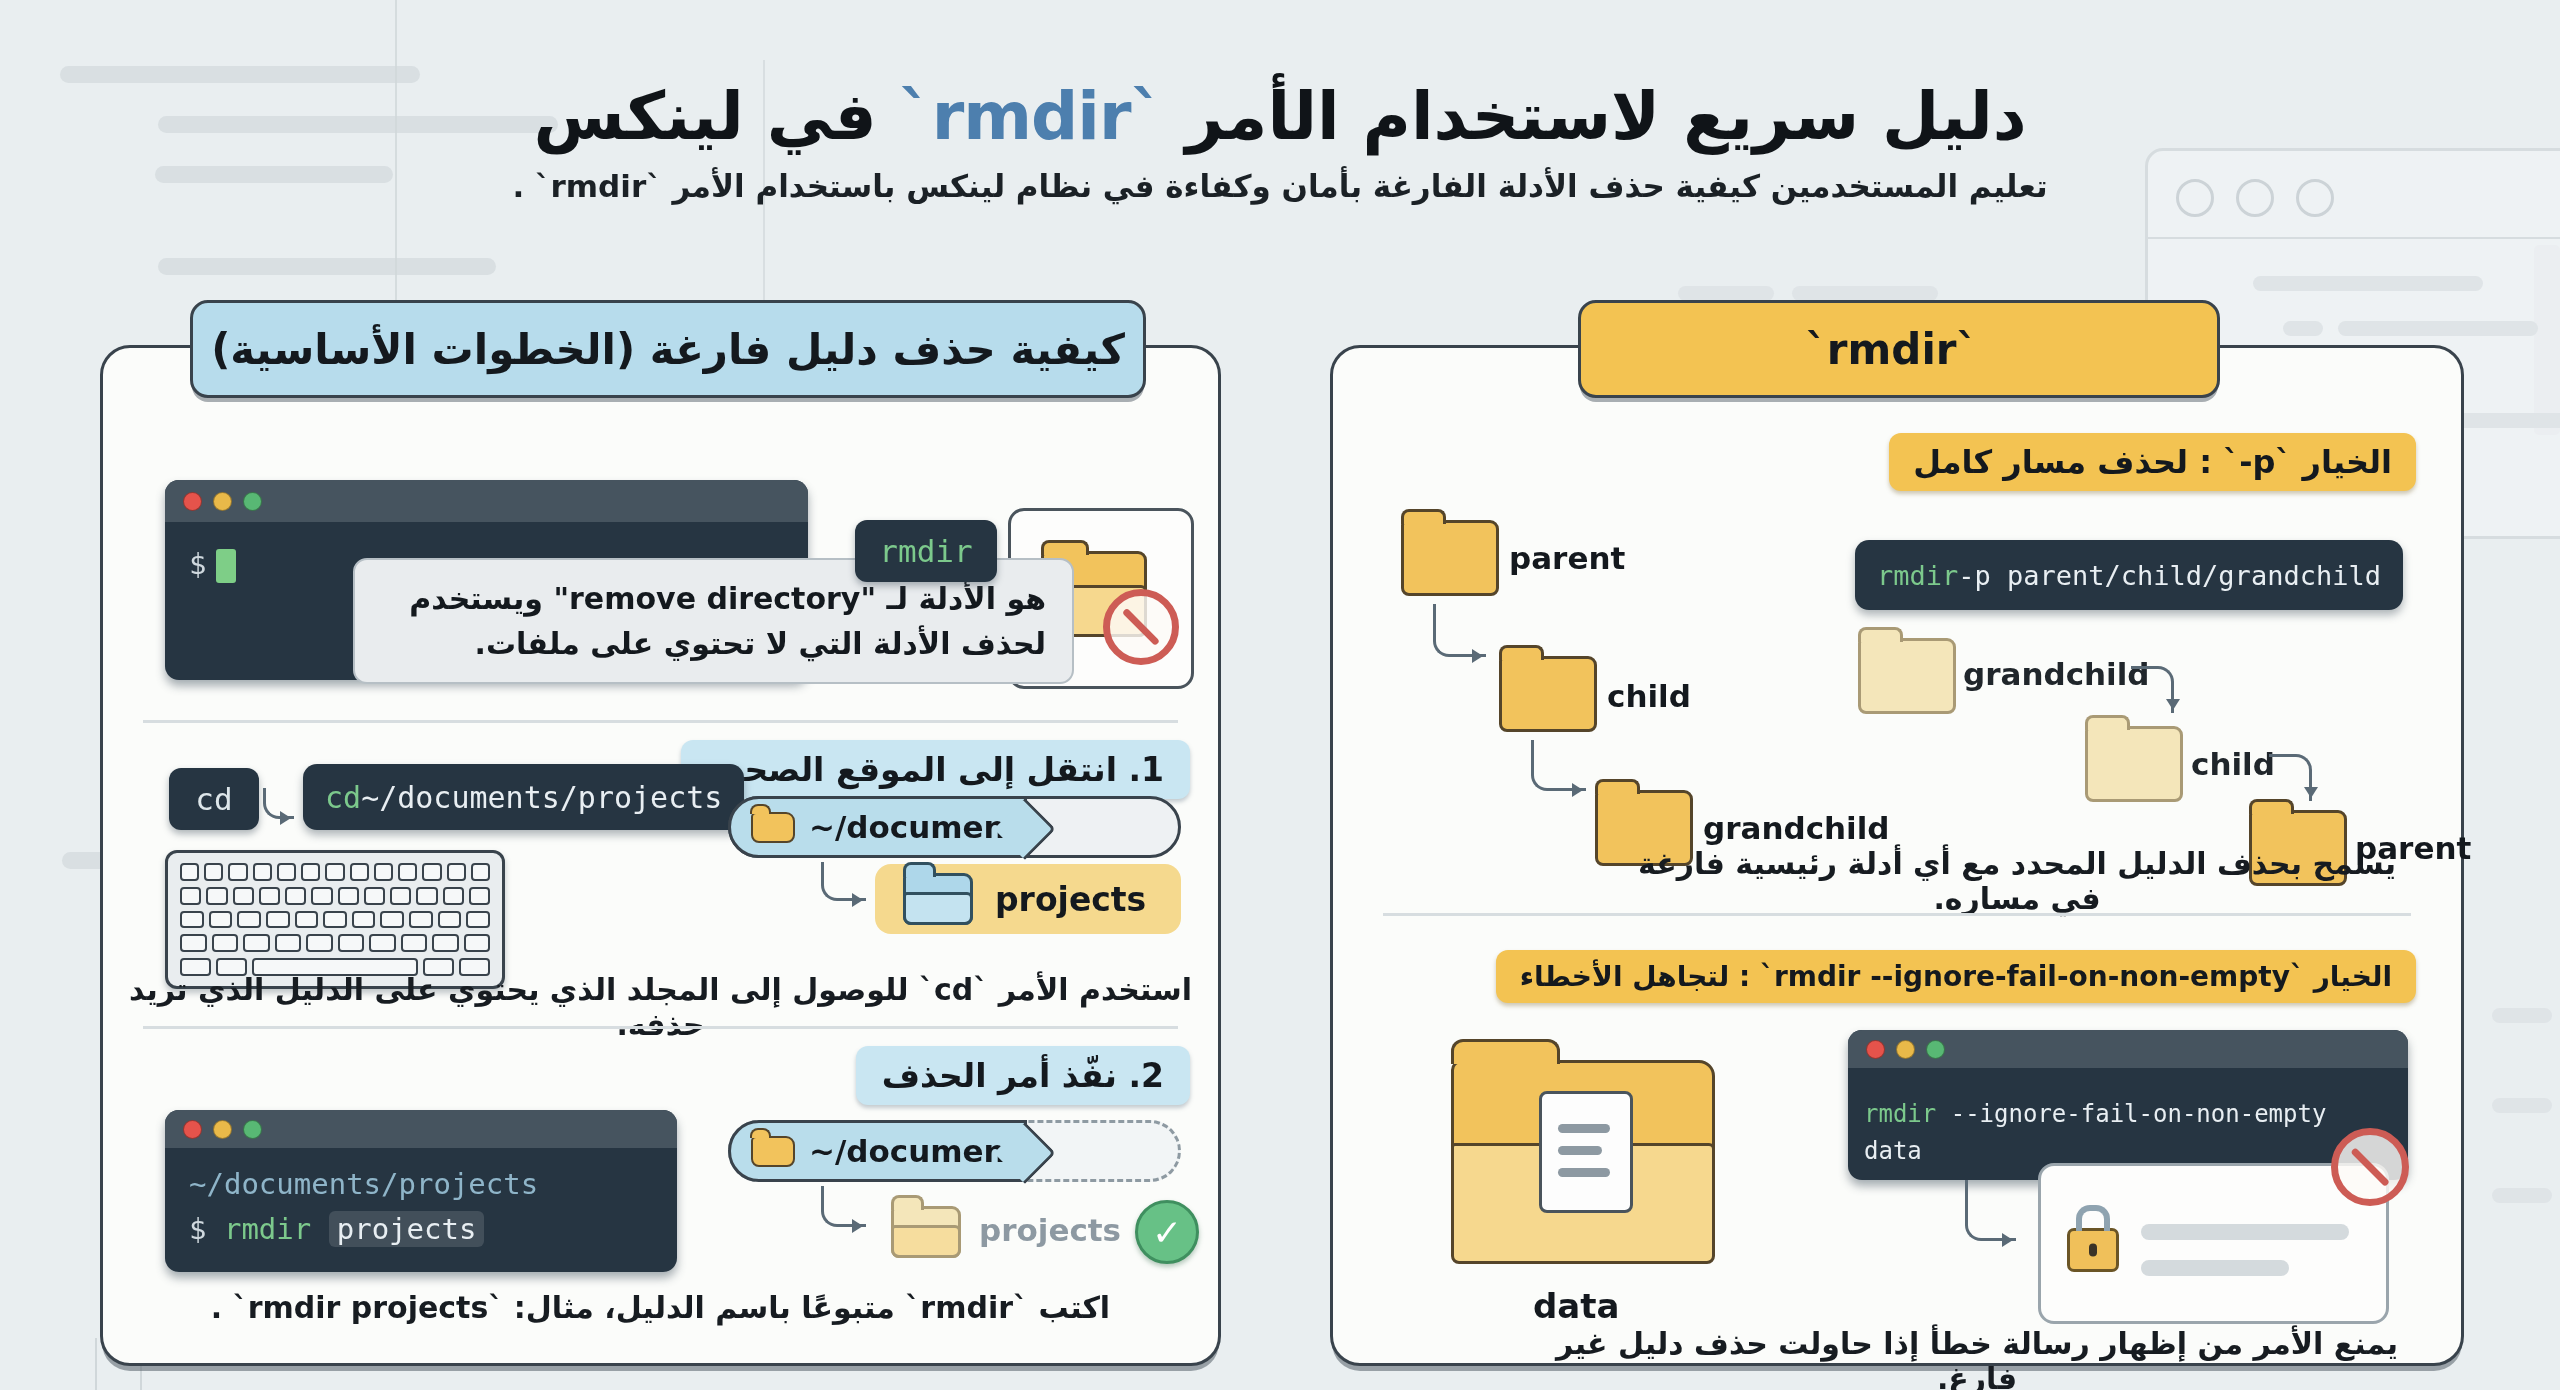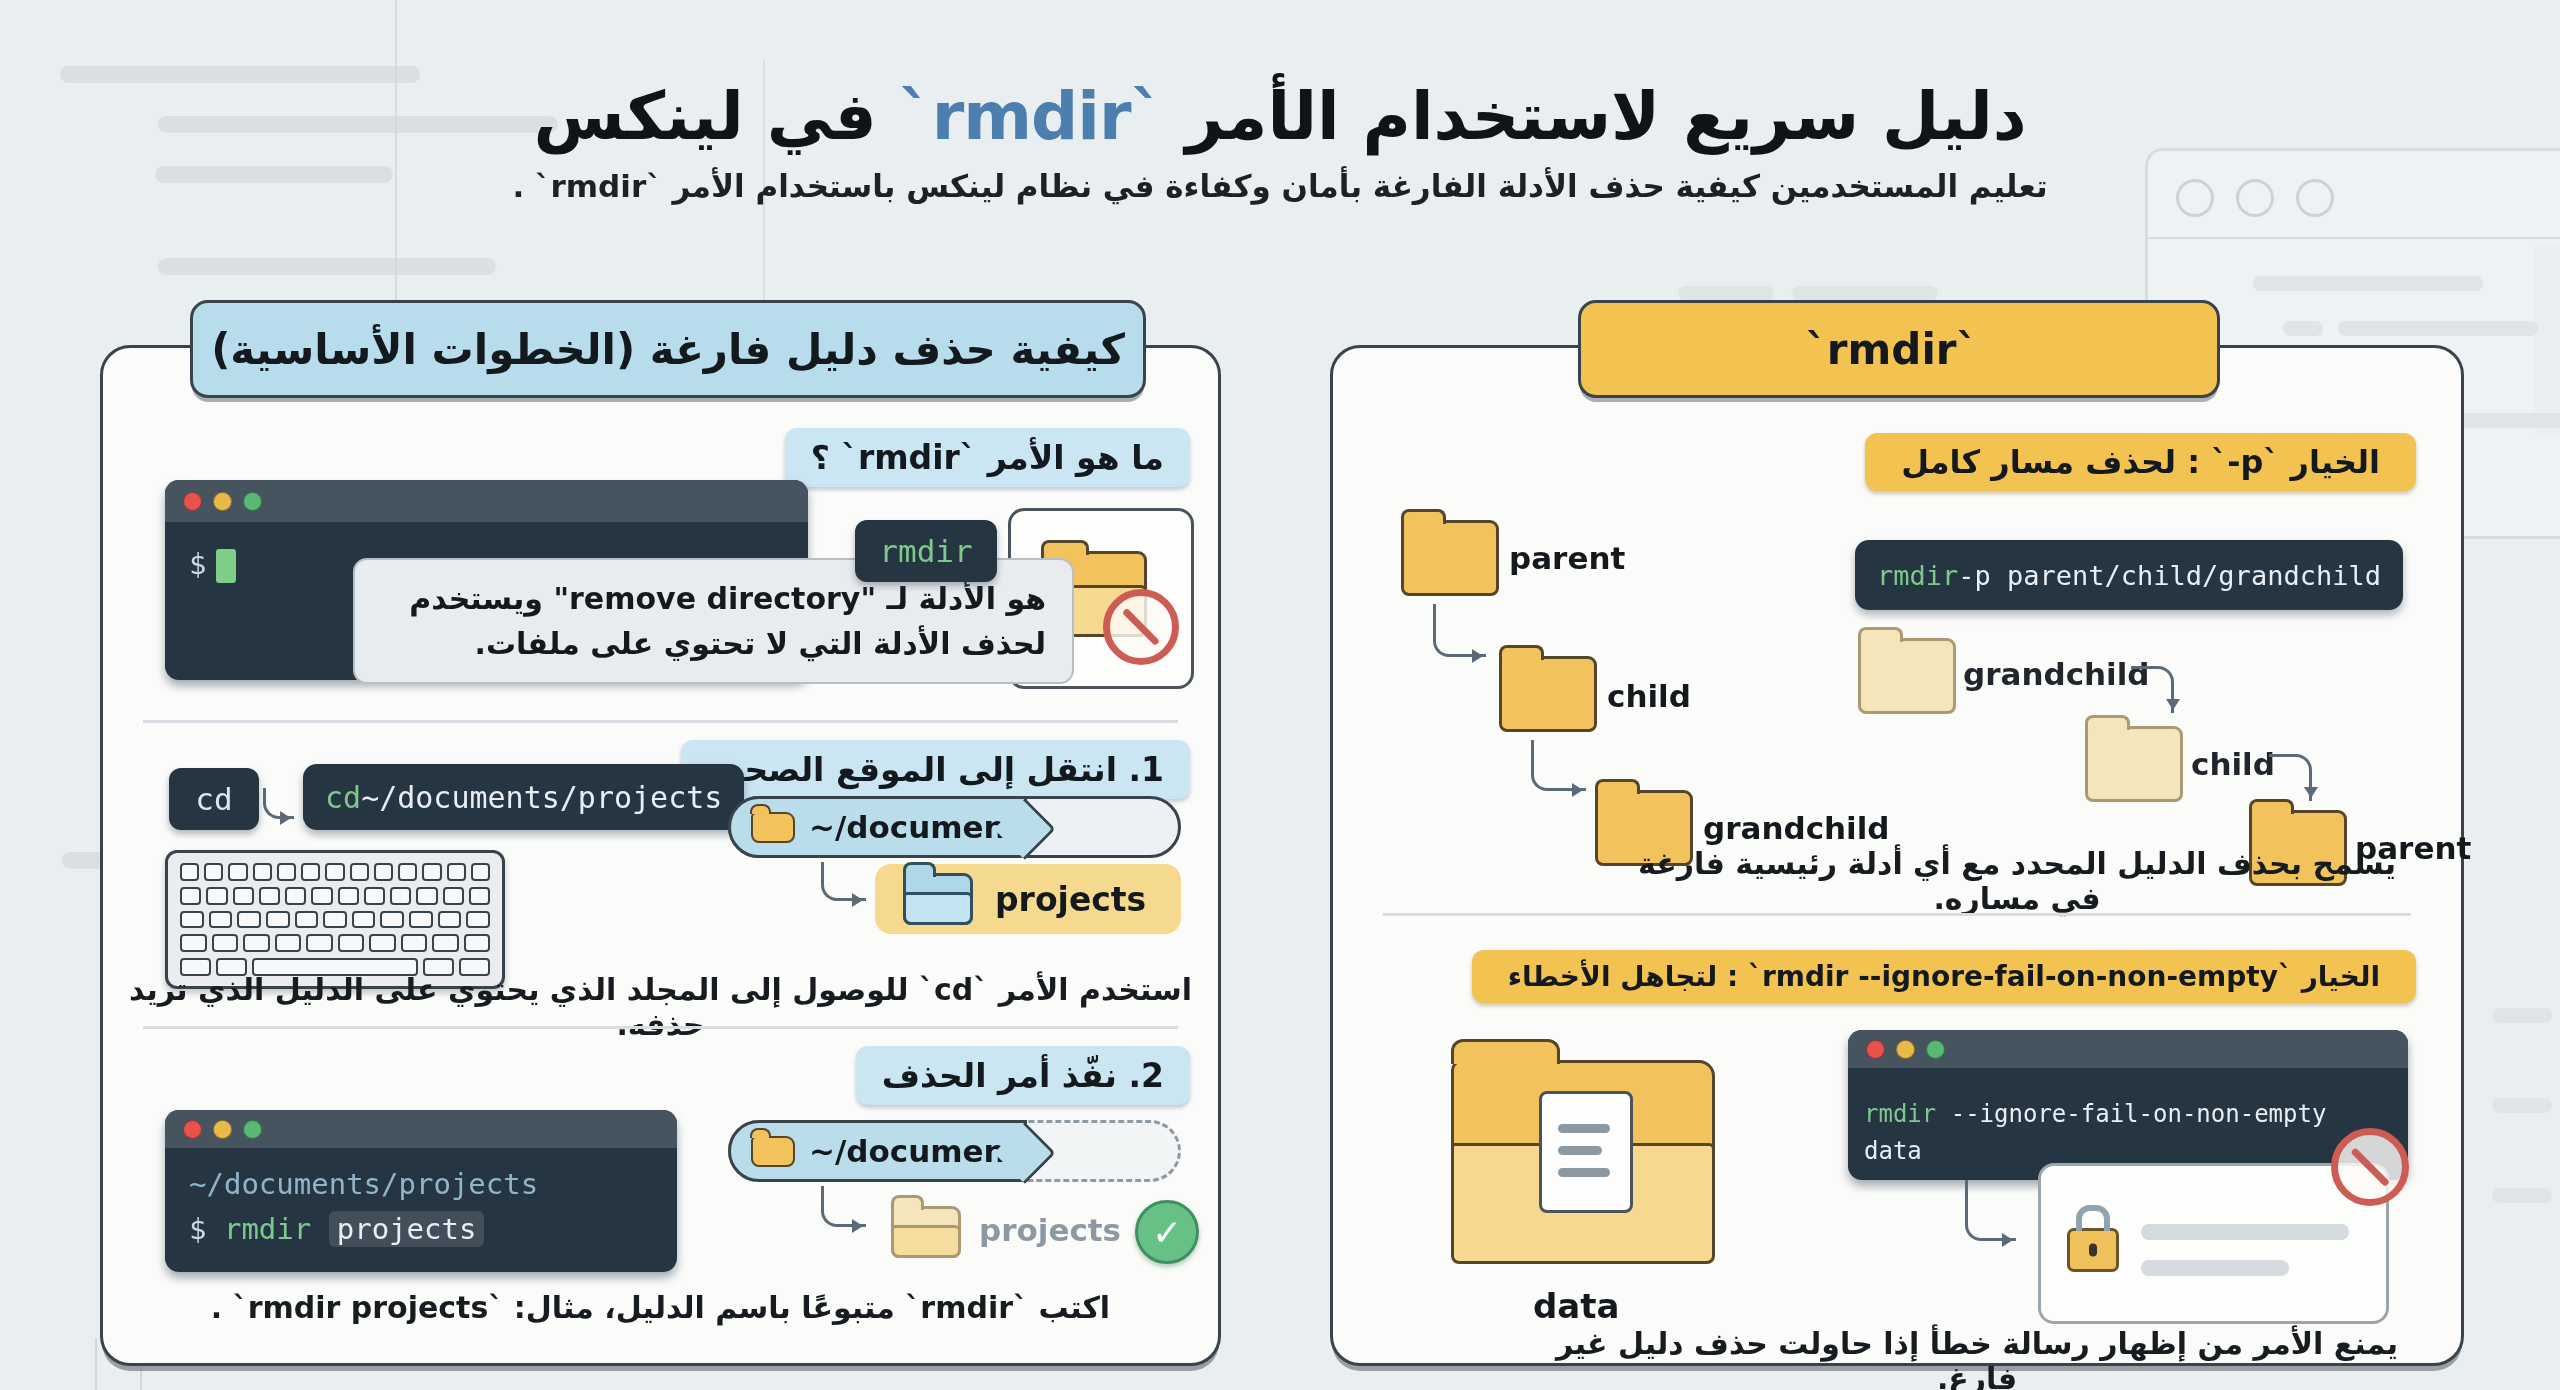--- a/index.html
+++ b/index.html
@@ -27,21 +27,21 @@
   
   .card{position:absolute;background:#fbfcfa;border:3.5px solid #39434c;border-radius:30px;
     box-shadow:0 7px 0 -2px rgba(85,96,106,.55);}
   .ribbon{position:absolute;display:flex;align-items:center;justify-content:center;
     border:3.5px solid #39434c;border-radius:18px;font-size:42px;font-weight:bold;
     box-shadow:0 6px 0 -2px rgba(85,96,106,.5);z-index:6;}
   .ribbon-blue{background:#b7dcec;}
   .ribbon-yellow{background:#f3c352;}
   .blabel{position:absolute;background:#c9e6f2;border-radius:12px;padding:10px 26px;
     font-size:33px;font-weight:bold;box-shadow:0 3px 4px rgba(90,110,125,.35);white-space:nowrap;}
-  .ylabel{position:absolute;background:#f3c352;border-radius:12px;padding:10px 36px;
+  .ylabel{position:absolute;background:#f3c352;border-radius:12px;padding:10px 24px;
     font-size:30px;font-weight:bold;box-shadow:0 3px 4px rgba(120,100,50,.35);white-space:nowrap;}
   .caption{position:absolute;left:25px;right:25px;text-align:center;
     font-size:30px;font-weight:bold;color:#171c21;}
   .divider{position:absolute;height:2.5px;background:#d7dde0;}
   
   .term{position:absolute;background:#263542;border-radius:14px;
     box-shadow:0 6px 10px rgba(60,75,88,.45);overflow:hidden;}
   .term-head{height:42px;background:#46545f;display:flex;align-items:center;padding:0 18px;gap:11px;}
   .dot{width:17px;height:17px;border-radius:50%;border:1.5px solid rgba(0,0,0,.35);}
   .dot-r{background:#e5534b;} .dot-y{background:#e9b949;} .dot-g{background:#58b874;}
@@ -185,25 +185,20 @@
   <span class="code-ltr">`rmdir`</span>
   <span>.</span>
 </div>
 
 <div class="ribbon ribbon-blue rtl" style="left:190px;top:300px;width:950px;height:92px;">
   <span>كيفية حذف دليل فارغة (الخطوات الأساسية)</span>
 </div>
 
 <div class="card" style="left:100px;top:345px;width:1115px;height:1015px;">
 
-  <div class="blabel rtl" style="right:28px;top:80px;">
-    <span>ما هو الأمر</span>
-    <span class="code-ltr">`rmdir`</span>
-    <span>؟</span>
-  </div>
 
   <div class="term" style="left:62px;top:132px;width:643px;height:200px;">
     <div class="term-head">
       <span class="dot dot-r"></span>
       <span class="dot dot-y"></span>
       <span class="dot dot-g"></span>
     </div>
     <div class="term-body">
       <span class="t-dim">$</span><span class="cursor"></span>
     </div>

